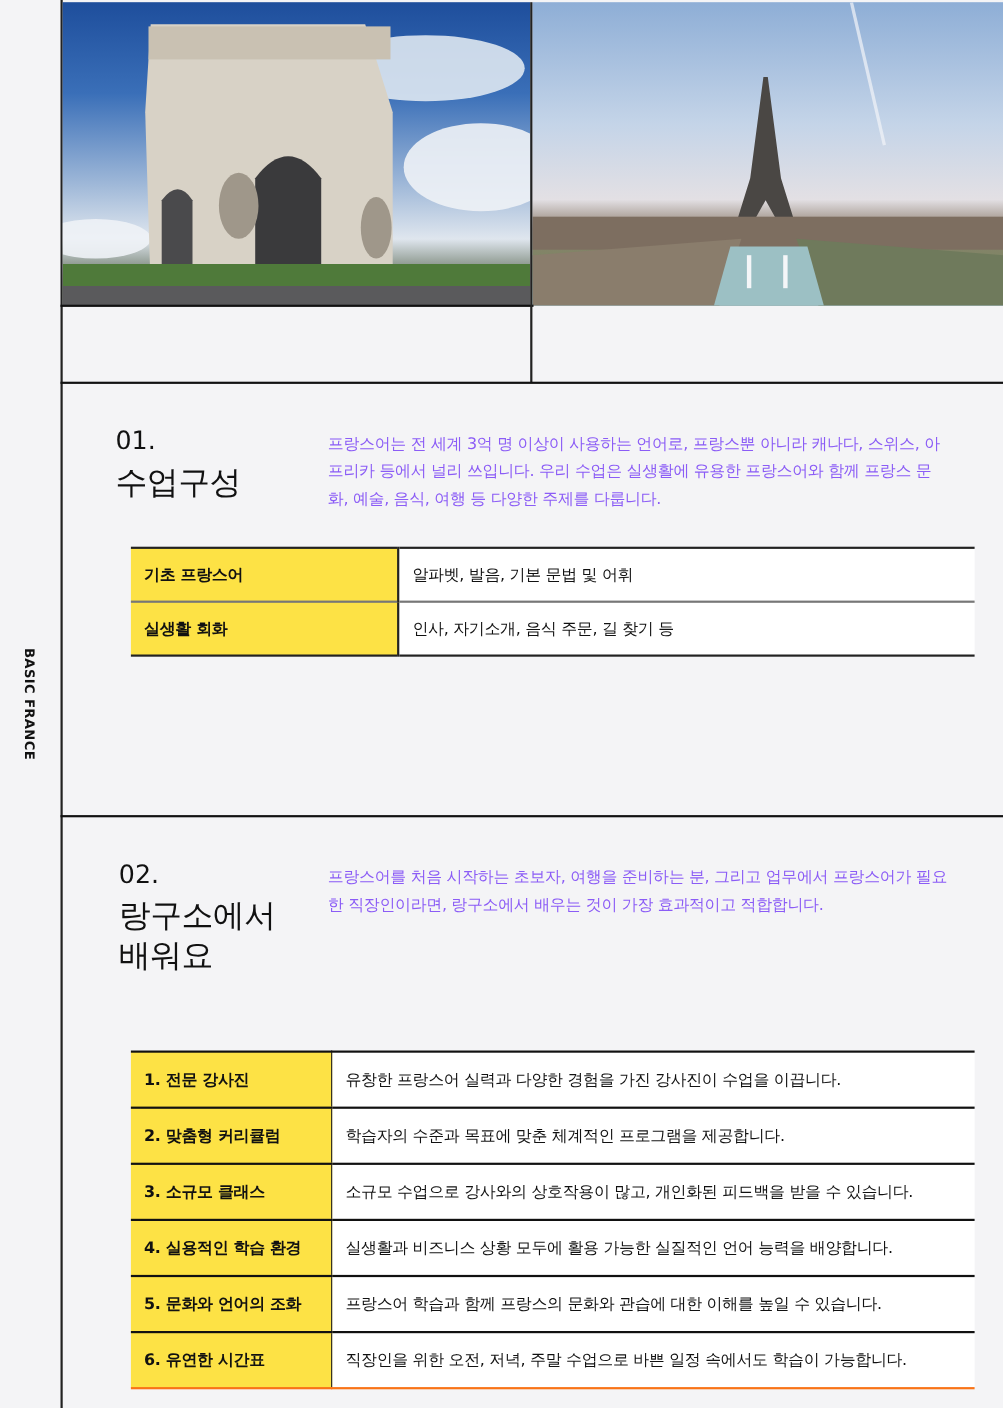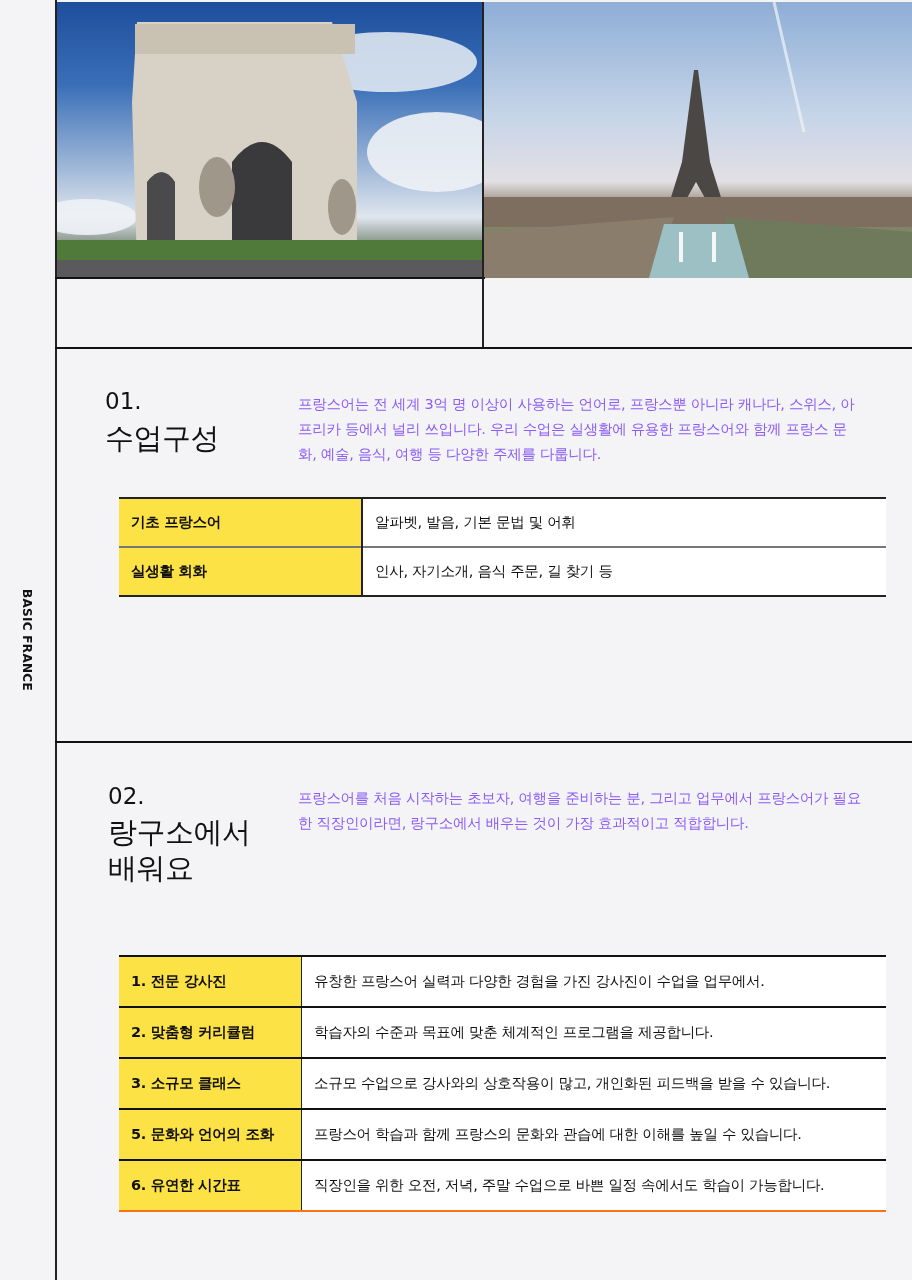--- a/index.html
+++ b/index.html
@@ -100,29 +100,33 @@
 
 <div class="sec-num" style="left:108px; top:781px;">02.</div>
 <div class="sec-title" style="left:108px; top:814px;">랑구소에서</div>
 <div class="sec-title" style="left:108px; top:850px;">배워요</div>
 <div class="sec-desc" style="left:298px; top:786px; width:575px;">프랑스어를 처음 시작하는 초보자, 여행을 준비하는 분, 그리고 업무에서 프랑스어가 필요한 직장인이라면, 랑구소에서 배우는 것이 가장 효과적이고 적합합니다.</div>
 
 <table class="info t2">
   <tbody>
       <tr>
     <td class="key">1. 전문 강사진</td>
-    <td>유창한 프랑스어 실력과 다양한 경험을 가진 강사진이 수업을 업무에서.</td>
+    <td>유창한 프랑스어 실력과 다양한 경험을 가진 강사진이 수업을 이끕니다.</td>
   </tr>
   <tr>
     <td class="key">2. 맞춤형 커리큘럼</td>
     <td>학습자의 수준과 목표에 맞춘 체계적인 프로그램을 제공합니다.</td>
   </tr>
   <tr>
     <td class="key">3. 소규모 클래스</td>
     <td>소규모 수업으로 강사와의 상호작용이 많고, 개인화된 피드백을 받을 수 있습니다.</td>
+  </tr>
+  <tr>
+    <td class="key">4. 실용적인 학습 환경</td>
+    <td>실생활과 비즈니스 상황 모두에 활용 가능한 실질적인 언어 능력을 배양합니다.</td>
   </tr>
   <tr>
     <td class="key">5. 문화와 언어의 조화</td>
     <td>프랑스어 학습과 함께 프랑스의 문화와 관습에 대한 이해를 높일 수 있습니다.</td>
   </tr>
   <tr>
     <td class="key">6. 유연한 시간표</td>
     <td>직장인을 위한 오전, 저녁, 주말 수업으로 바쁜 일정 속에서도 학습이 가능합니다.</td>
   </tr>
 </tbody>

